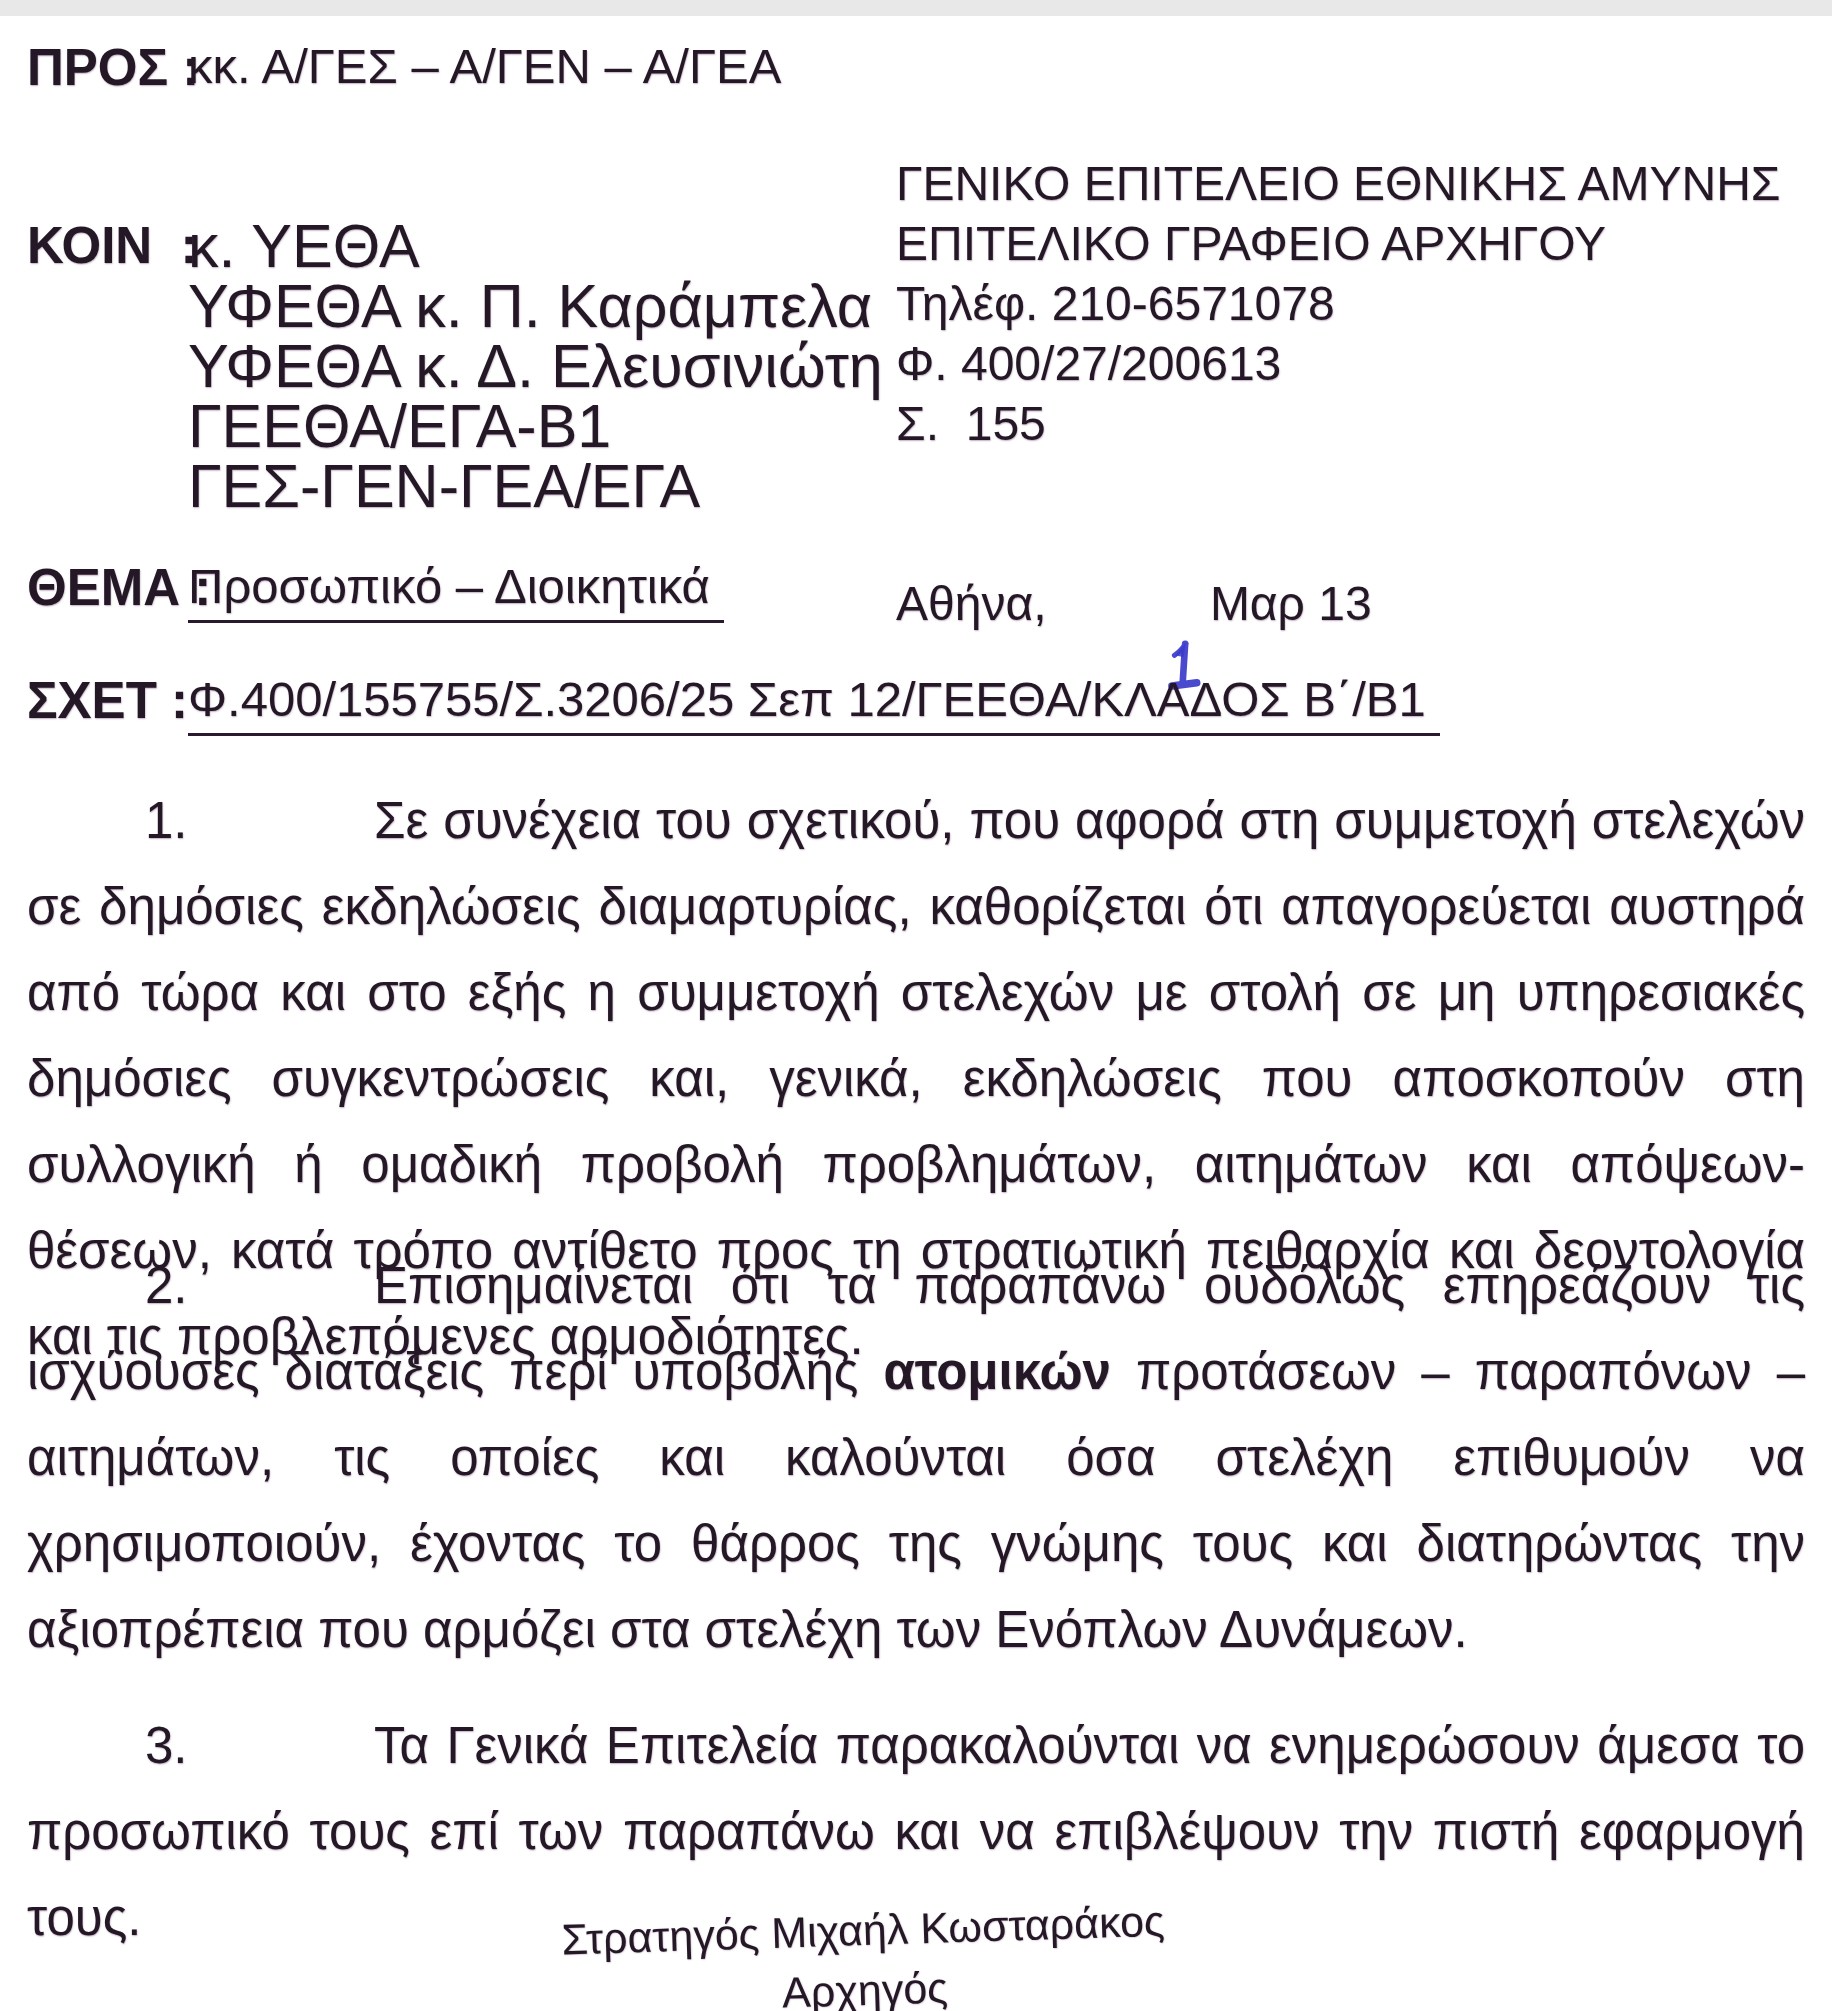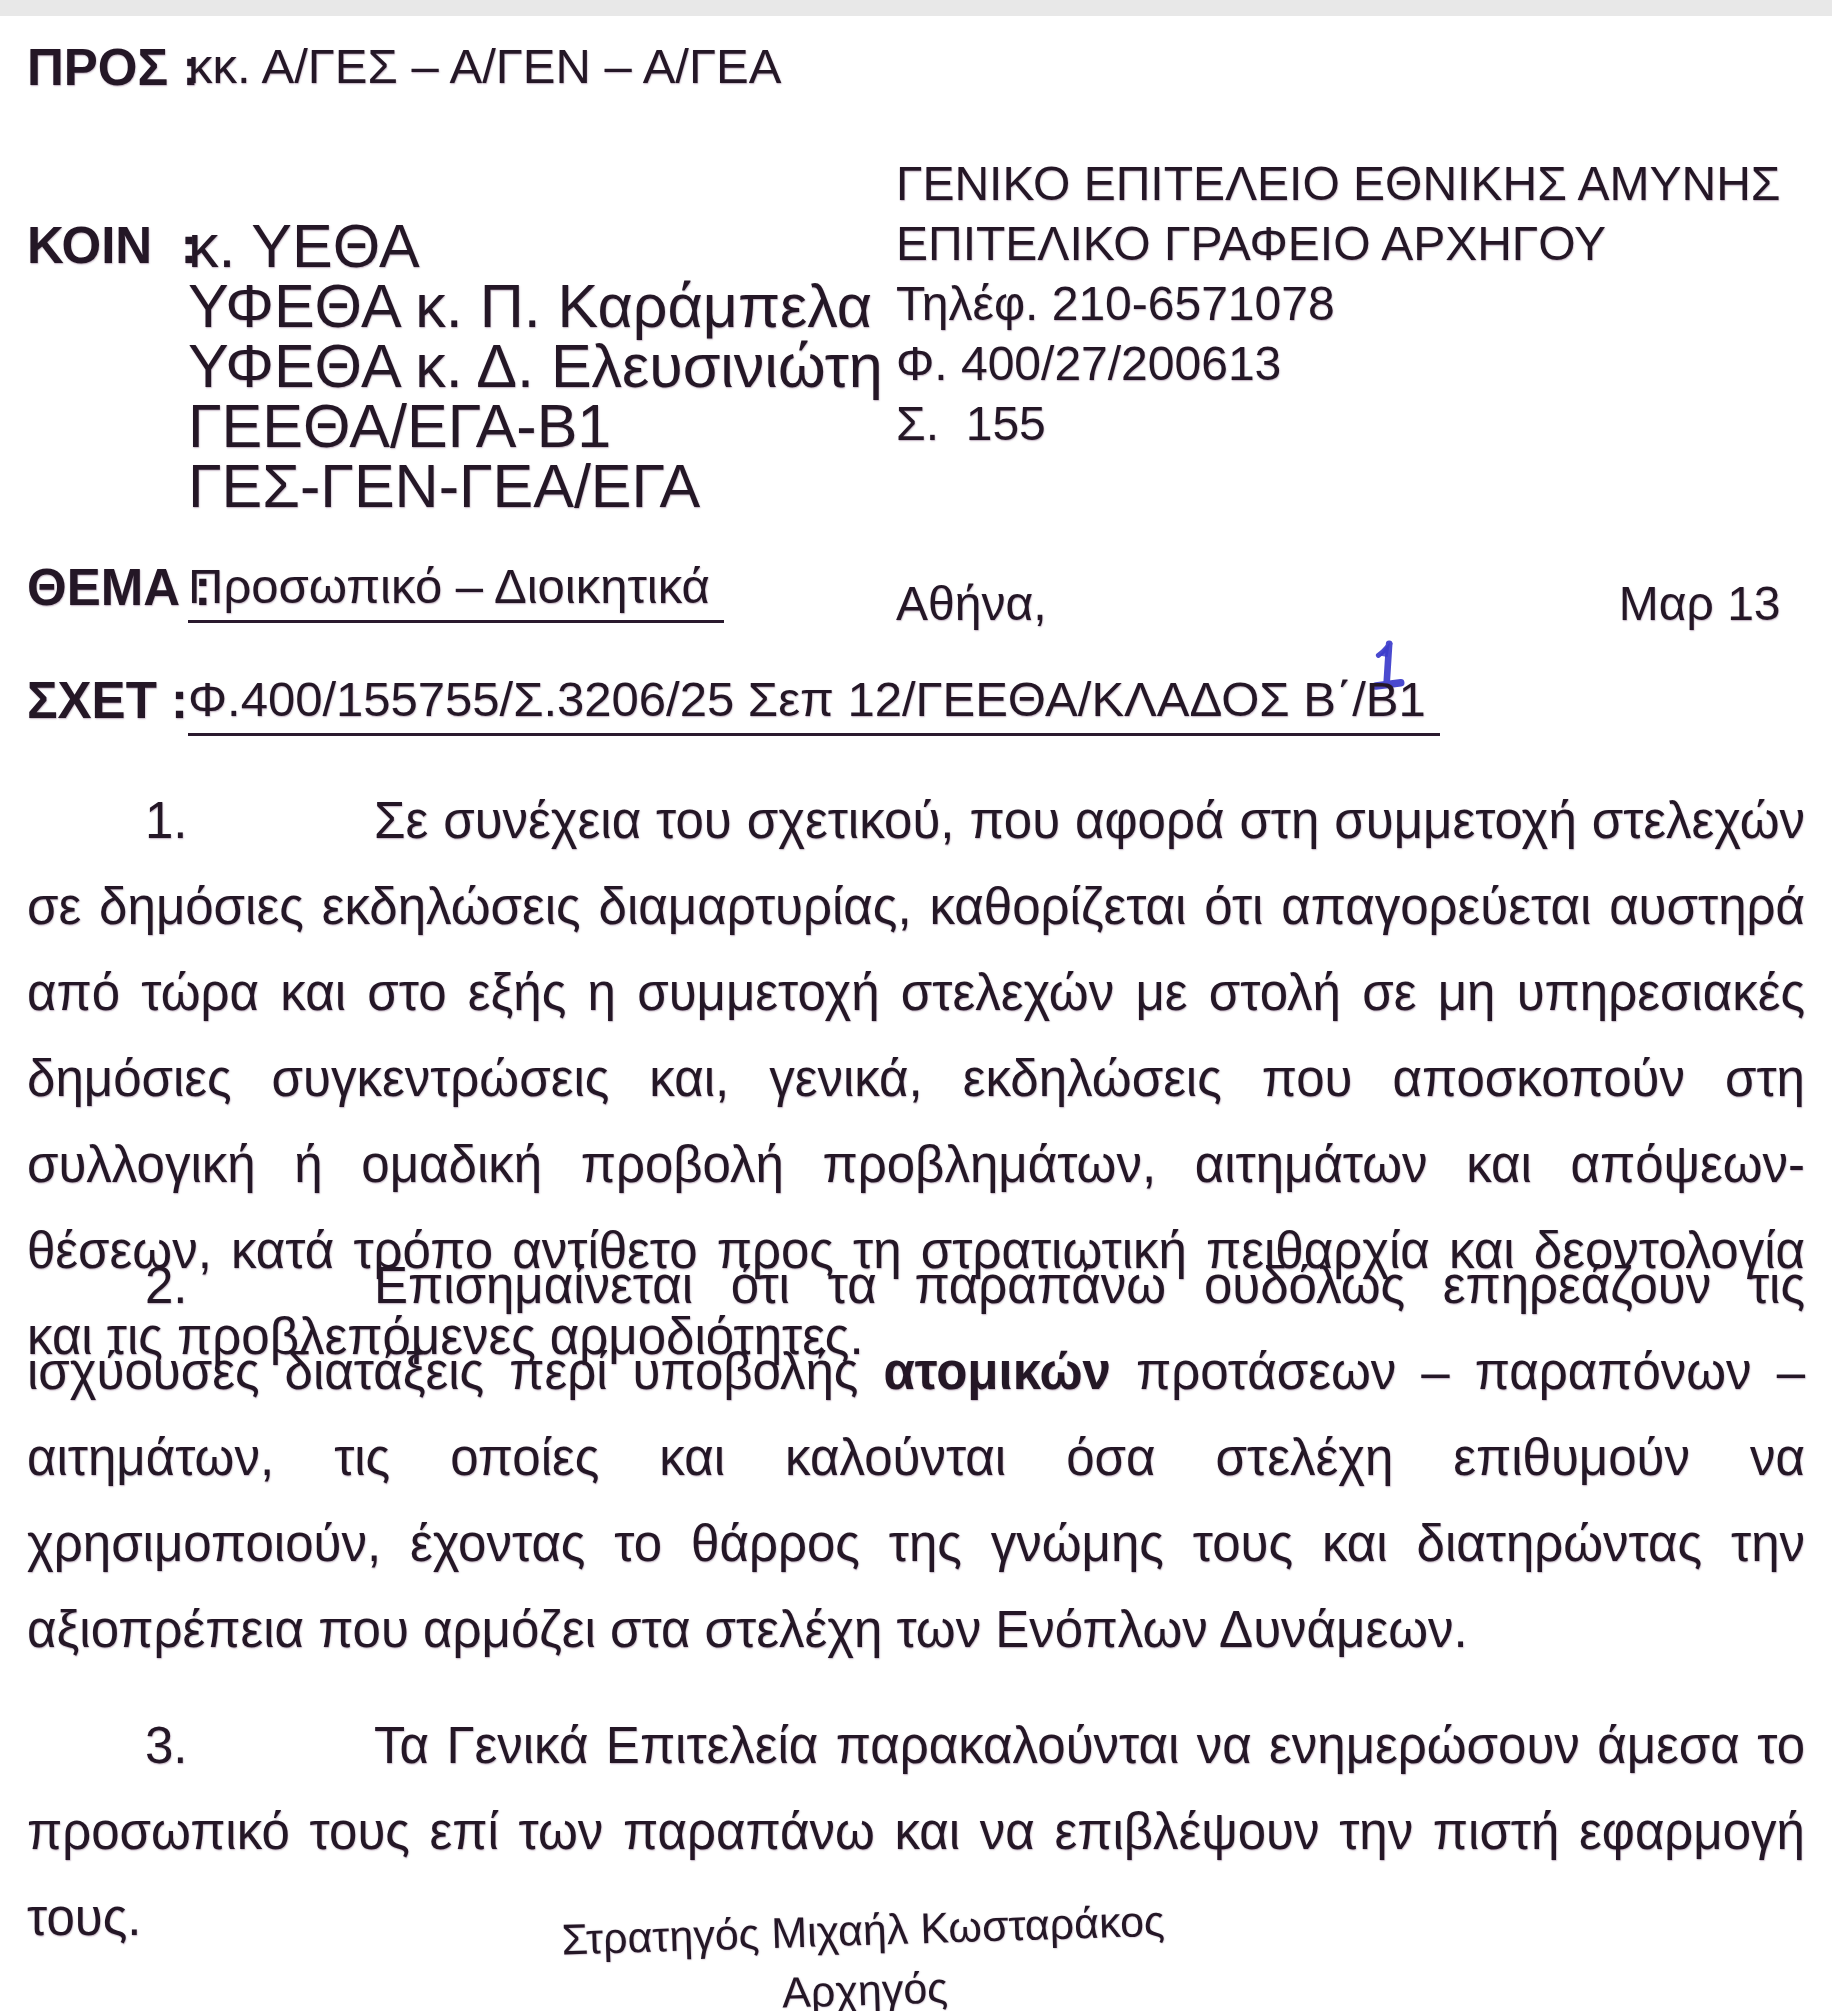--- a/index.html
+++ b/index.html
@@ -23,21 +23,21 @@
     font-size:49px; white-space:pre;
   }
   .koin-values {
     position:absolute; left:188px; top:200px;
     font-size:61px; line-height:60px; white-space:pre;
   }
   .office-block {
     position:absolute; left:896px; top:18px;
     font-size:48px; line-height:60px; white-space:pre;
   }
-  .date-row { display:flex; align-items:flex-start;justify-content:space-between; }
+  .date-row { display:flex; align-items:flex-start; }
   .hand-num { margin:3.6px 9px 0 12.7px; }
   .underlined-value {
     position:absolute; left:188px;
     font-size:49px;
     padding:0 14.5px 5.5px 0;
     border-bottom:3.6px solid #2a1a2e;
     white-space:pre;
   }
   p.body-par {
     position:absolute; left:27px; width:1778px; margin:0;

